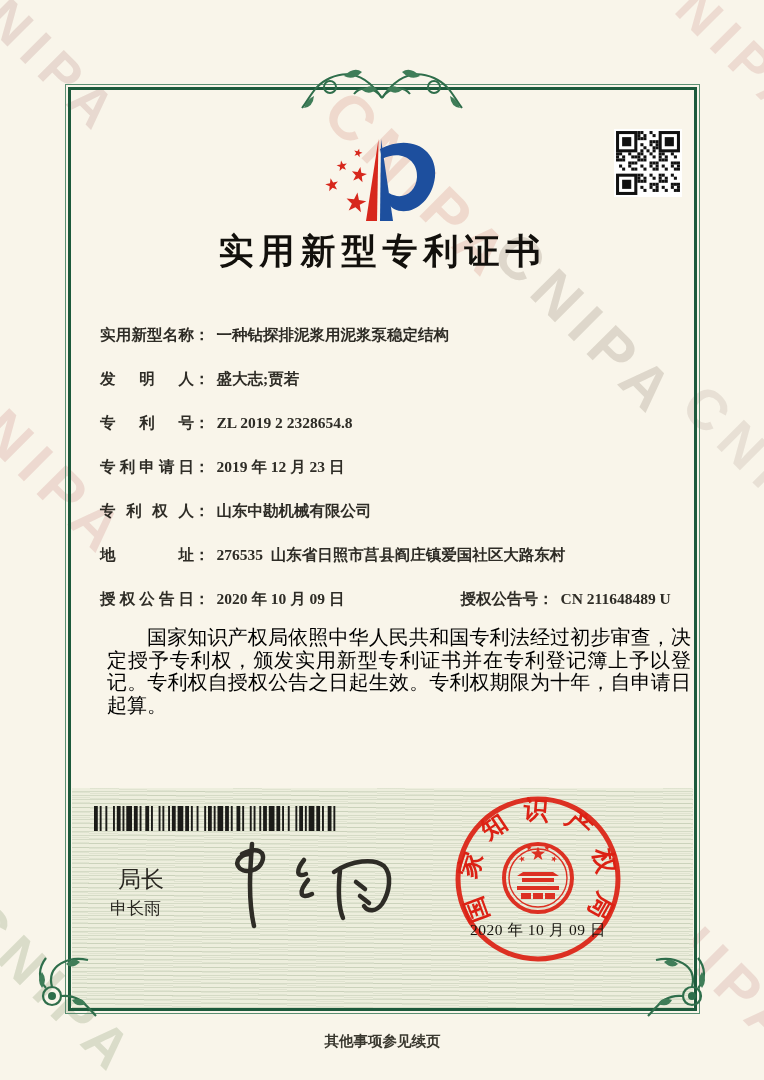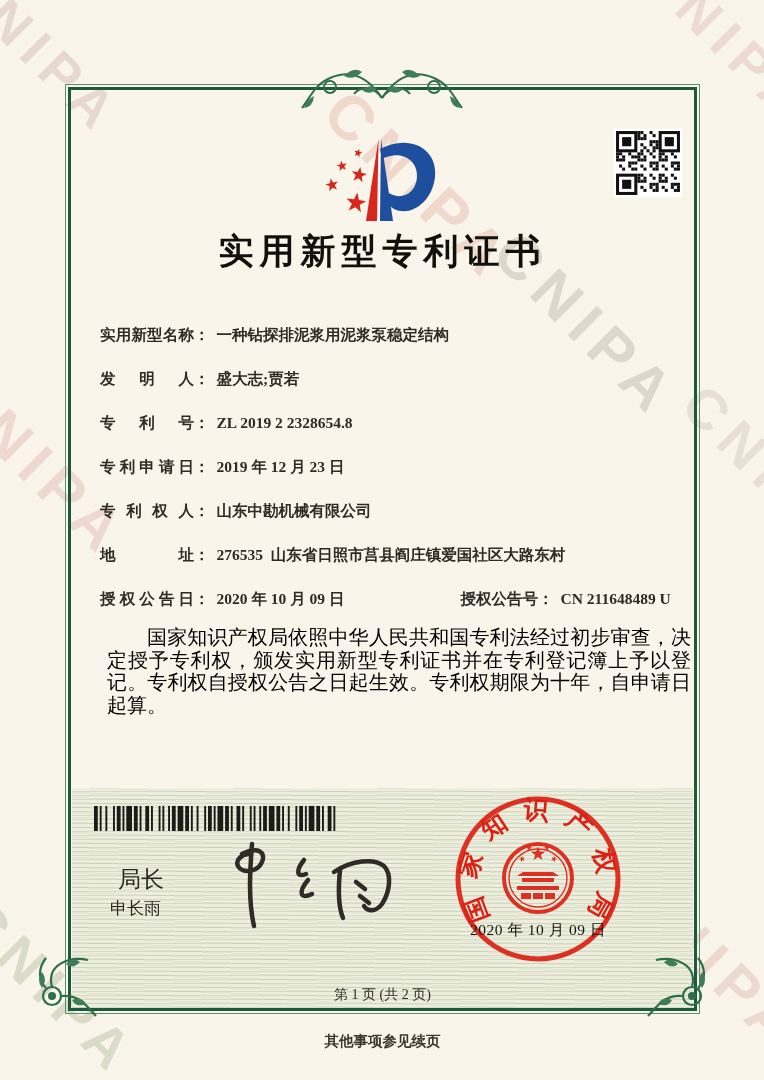--- a/index.html
+++ b/index.html
@@ -388,16 +388,15 @@
     </g>
     <defs>
       <path id="sealarc" d="M44.6,129.4 A60,60 0 1 1 129.4,129.4" fill="none"></path>
     </defs>
     <text font-size="25" font-weight="bold" fill="#dc2114" letter-spacing="15" font-family="Liberation Serif, DejaVu Serif, serif">
       <textPath href="#sealarc" startOffset="6">国家知识产权局</textPath>
     </text>
   </svg>
   <div class="seal-date">2020 年 10 月 09 日</div>
 
-  <div class="page-info">第 1 页 (共 2 页)</div>
   <div class="note">其他事项参见续页</div>
 
 </div>
 
 </body></html>

